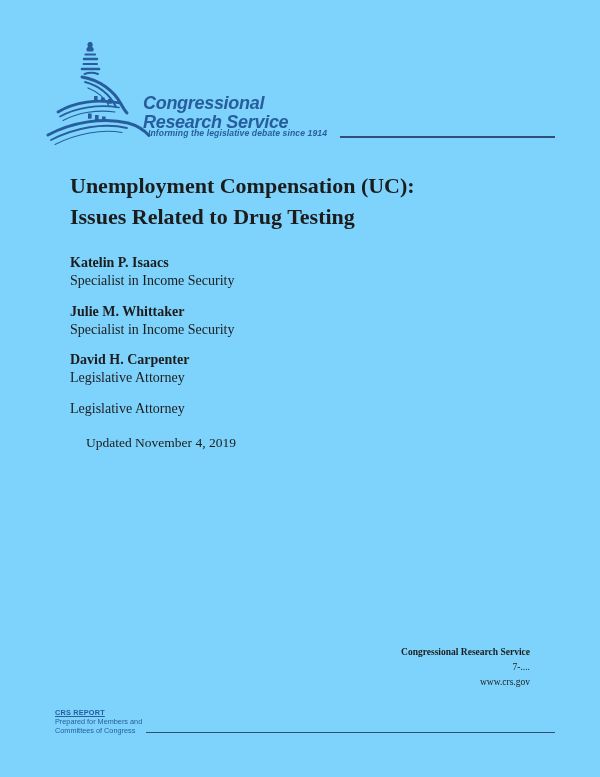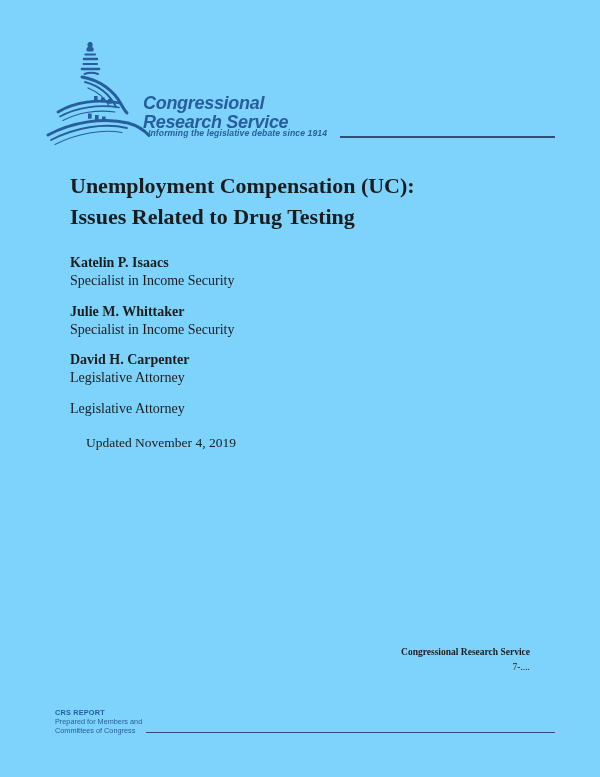--- a/index.html
+++ b/index.html
@@ -62,21 +62,21 @@
   }
   .footer-right .org{font-weight:700;}
   
   .footer-left{
     position:absolute;left:55px;top:708px;
     font-family:"Liberation Sans","DejaVu Sans",sans-serif;
     font-size:7.3px;line-height:9px;
     color:var(--brand);
     white-space:nowrap;
   }
-  .footer-left .crs-report{font-weight:700;letter-spacing:0.2px;}
+  .footer-left .crs-report{font-weight:700;letter-spacing:0.2px;text-decoration:underline;}
   .footer-rule{
     position:absolute;left:146px;right:45px;top:732px;
     height:1px;background:var(--rule);
   }
 </style>
 </head>
 <body>
 
 <div class="page">
 
@@ -140,20 +140,21 @@
     </div>
     <div class="author-block">
       <div class="author-role">Legislative Attorney</div>
     </div>
     <p class="updated">Updated November 4, 2019</p>
   </div>
 
   <div class="footer-right">
     <div class="org">Congressional Research Service</div>
     <div>7-....</div>
+    <div>www.crs.gov</div>
   </div>
 
   <div class="footer-left">
     <div class="crs-report">CRS REPORT</div>
     <div>Prepared for Members and</div>
     <div>Committees of Congress</div>
   </div>
   <div class="footer-rule"></div>
 
 </div>

